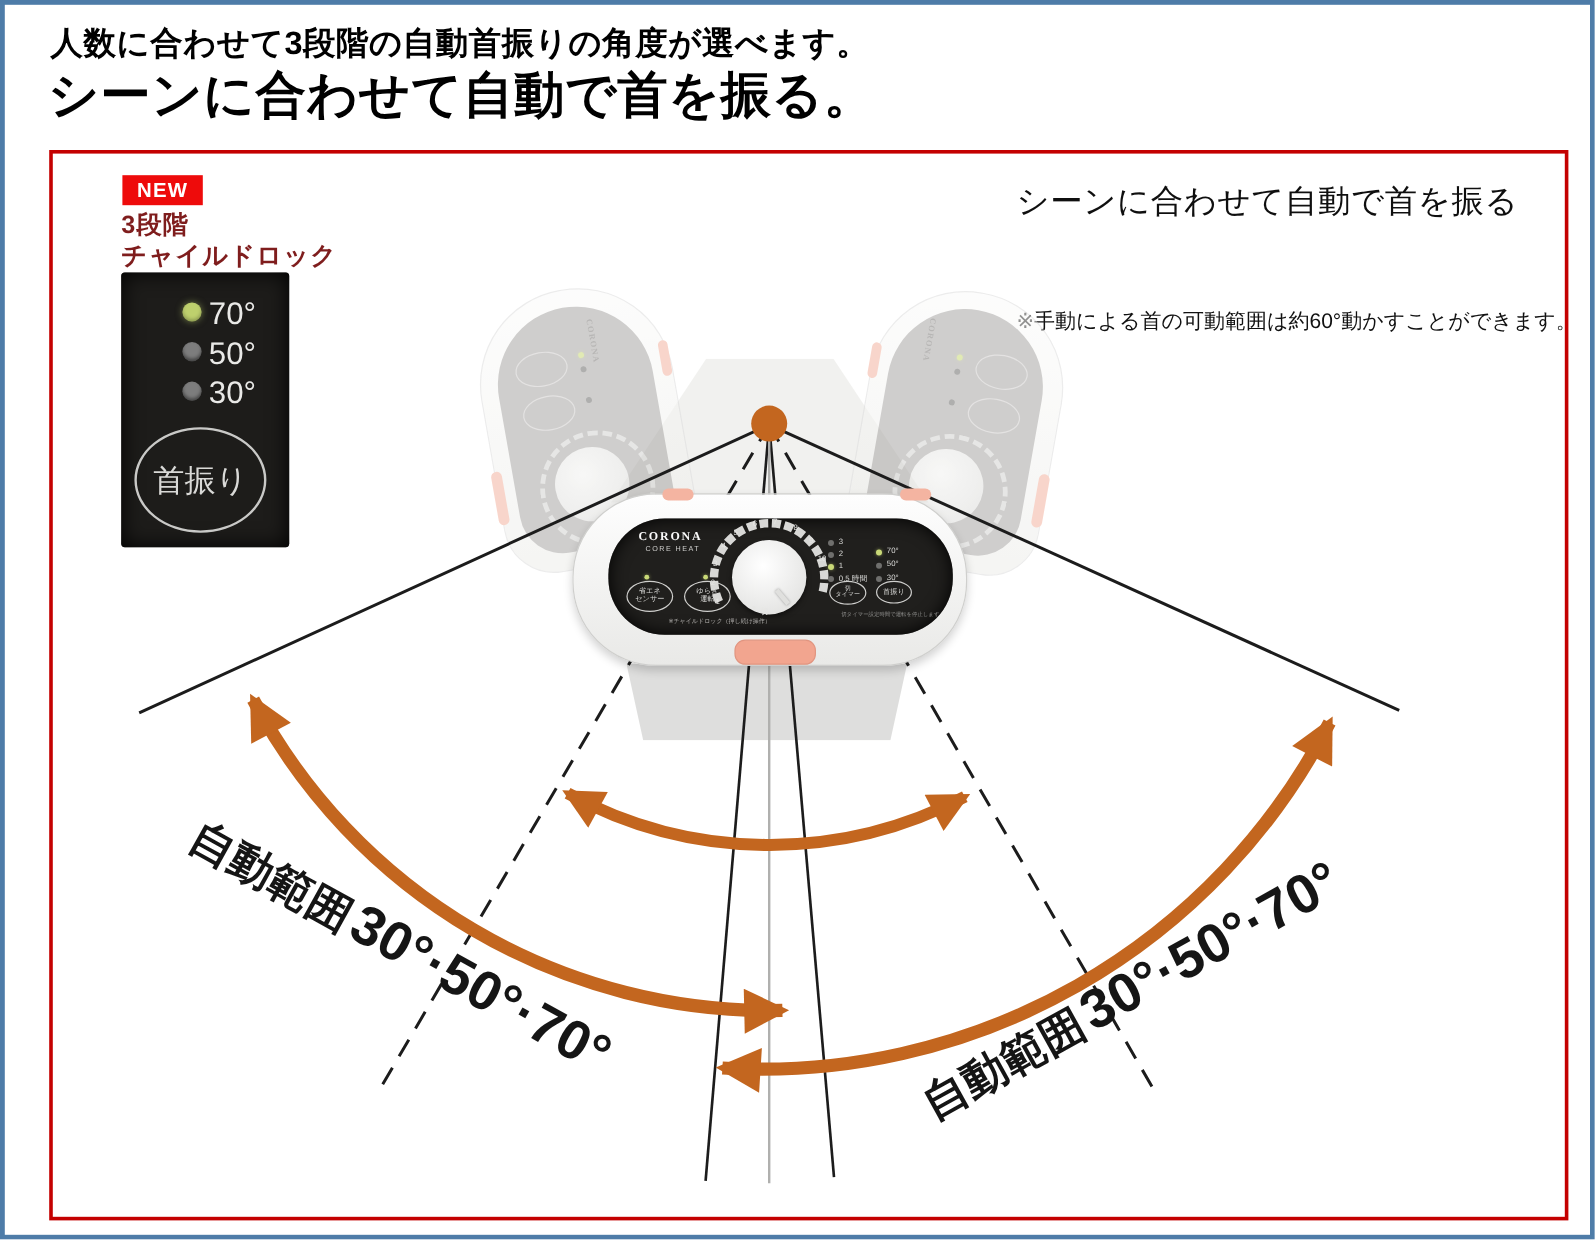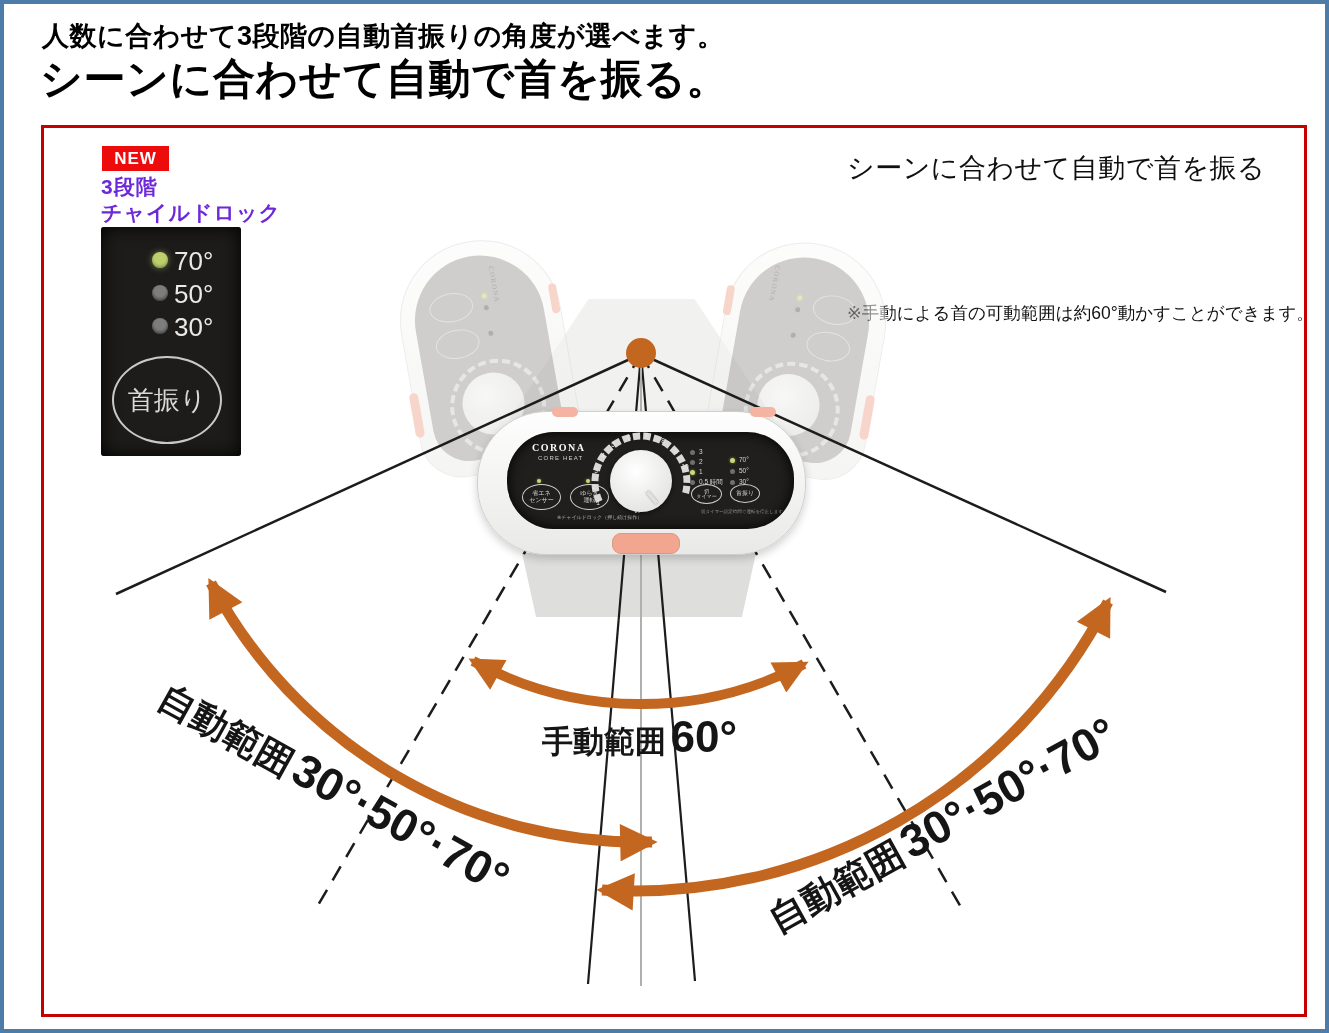--- a/index.html
+++ b/index.html
@@ -5,30 +5,30 @@
   html,body{margin:0;padding:0;background:#fff;}
   #page{position:relative;width:1329px;height:1033px;box-sizing:border-box;
         border:4px solid var(--page-border,#4e7ca8);background:#fff;overflow:hidden;
         font-family:"Liberation Sans","DejaVu Sans",sans-serif;color:#111;}
   .abs{position:absolute;}
   .hdr-sub{font-size:27px;font-weight:600;letter-spacing:.5px;white-space:nowrap;color:#000;}
   .hdr-title{font-size:42px;font-weight:800;letter-spacing:.5px;white-space:nowrap;color:#000;}
   #featureBox{border:3px solid var(--box-border,#c40000);}
   .badge{background:var(--badge-bg,#ee0b0b);color:#fff;font-weight:700;font-size:17px;
          display:flex;align-items:center;justify-content:center;letter-spacing:1px;}
-  .ft{font-size:21px;font-weight:700;letter-spacing:1px;white-space:nowrap;color:#6d28d9;}
+  .ft{font-size:21px;font-weight:700;letter-spacing:1px;white-space:nowrap;color:#7f1d1d;}
   #swingPanel{background:#1d1c1a;border-radius:3px;box-shadow:inset 0 0 18px #000;}
   .led{border-radius:50%;background:#7d7d7d;box-shadow:inset 0 -2px 3px rgba(0,0,0,.45);}
   .led.on{background:#bed06d;box-shadow:0 0 6px #bed06d88, inset 0 -2px 3px rgba(0,0,0,.25);}
   .pled{border-radius:50%;background:#6f6f6d;}
   .pled.on{background:#c9d977;box-shadow:0 0 3px #c9d97799;}
   .panel-led-label{color:#e9e9e7;font-size:26px;white-space:nowrap;}
   .oval{border-radius:50%;display:flex;align-items:center;justify-content:center;}
   .desc-line{font-size:27px;letter-spacing:.5px;white-space:nowrap;color:#0f0f0f;}
-  .note-line{font-size:17.5px;white-space:nowrap;color:#111;margin-top:46px;}
+  .note-line{font-size:17.5px;white-space:nowrap;color:#111;}
   .ghost{opacity:.55;}
   .capsule{background:linear-gradient(#fbfbfa,#ededea);border:1px solid #ddd;}
   .gpanel{background:#a9a7a5;}
   .pink{background:#f4b4a1;border-radius:5px;}
   #deviceBody{background:linear-gradient(#fefefe,#e9e9e7);border:1px solid #cfcfcd;
               border-radius:70px;box-shadow:0 4px 8px rgba(0,0,0,.18);}
   #devicePanel{background:#201f1d;border-radius:47px;box-shadow:inset 0 0 14px #000;}
   .tinytxt{white-space:nowrap;color:#d8d8d6;}
   .dial-num{font-size:6.5px;color:#e6e6e4;transform:translate(-50%,-50%);white-space:nowrap;}
   .lbl-kanji{font-weight:600;color:#151515;}
@@ -178,24 +178,20 @@
       <marker id="arrow" viewBox="0 0 10 10" refX="8.5" refY="5" markerWidth="4" markerHeight="3.4" orient="auto-start-reverse" markerUnits="strokeWidth">
         <path d="M0,0 L10,5 L0,10 Z" class="accent-fill" fill="#c3661f"></path>
       </marker>
     </defs>
     <path d="M 469 657 A 350 350 0 0 0 800 660" fill="none" class="accent-stroke" stroke="#c3661f" stroke-width="10" marker-start="url(#arrow)" marker-end="url(#arrow)"></path>
     <path d="M 207 579 A 487 487 0 0 0 648 838" fill="none" class="accent-stroke" stroke="#c3661f" stroke-width="11" marker-start="url(#arrow)" marker-end="url(#arrow)"></path>
     <path d="M 1104 598 A 532 532 0 0 1 598 886" fill="none" class="accent-stroke" stroke="#c3661f" stroke-width="11" marker-start="url(#arrow)" marker-end="url(#arrow)"></path>
     <circle cx="637" cy="349" r="15" class="accent-fill" fill="#c3661f"></circle>
   </svg>
 
-  <div class="abs" style="left:538px;top:708px;white-space:nowrap;">
-    <span class="lbl-kanji" style="font-size:31px;">手動範囲</span>
-    <span class="lbl-deg" style="font-size:44px;">60°</span>
-  </div>
   <div class="abs rot" style="left:172px;top:664px;transform:rotate(29deg);">
     <span class="lbl-kanji" style="font-size:37px;">自動範囲</span>
     <span class="lbl-deg" style="font-size:46px;">30°·50°·70°</span>
   </div>
   <div class="abs rot" style="left:753px;top:892px;transform:rotate(-29deg);">
     <span class="lbl-kanji" style="font-size:37px;">自動範囲</span>
     <span class="lbl-deg" style="font-size:46px;">30°·50°·70°</span>
   </div>
 
 </div>

